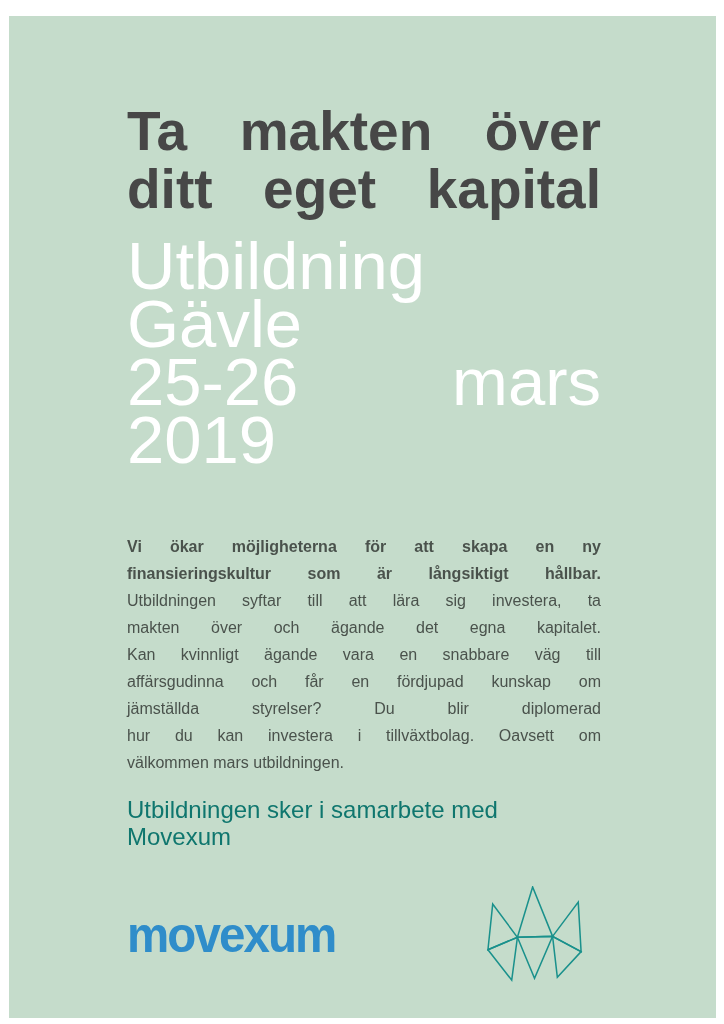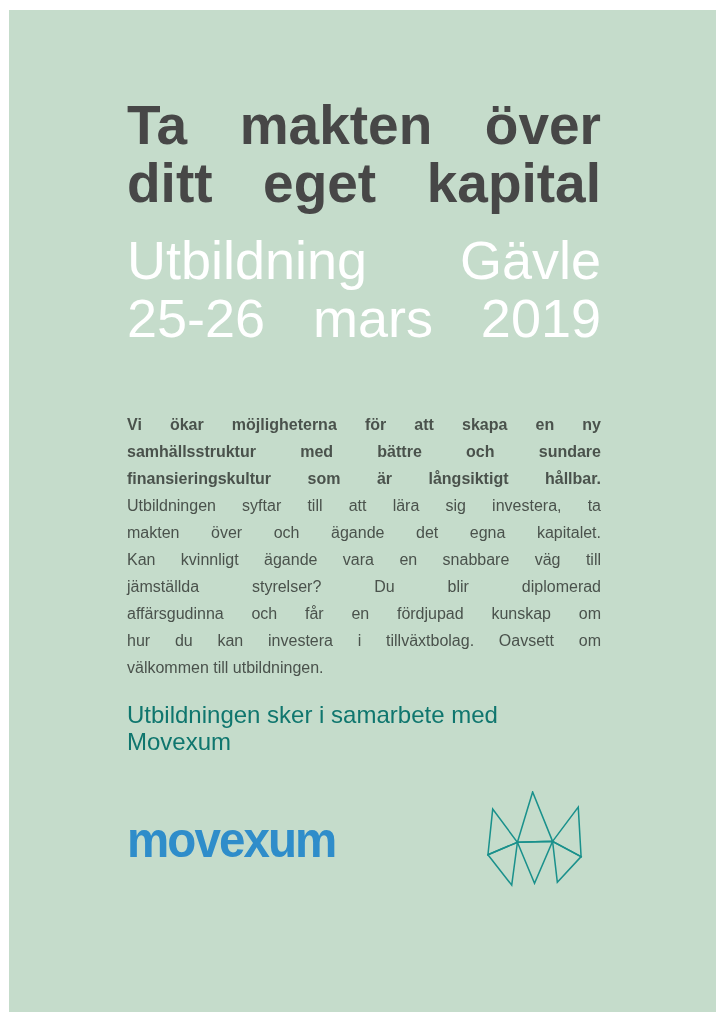--- a/index.html
+++ b/index.html
@@ -5,21 +5,21 @@
   html, body { margin: 0; padding: 0; }
   body {
     width: 724px; height: 1024px;
     background: #ffffff;
     font-family: "Liberation Sans", sans-serif;
     position: relative;
     overflow: hidden;
   }
   .poster {
     position: absolute;
-    left: 9px; top: 10px;
+    left: 9px; top: 16px;
     width: 707px; height: 1002px;
     background: #c5dccb;
   }
   .content {
     margin-left: 118px;
     margin-right: 115px; 
   }
   .jline {
     display: block;
     text-align: justify;
@@ -30,21 +30,21 @@
     padding-top: 86px;
     font-size: 55px;
     line-height: 58px;
     font-weight: 700;
     color: #474747;
     letter-spacing: 0px;
   }
   .subtitle {
     margin: 0;
     padding-top: 19px;
-    font-size: 54px;
+    font-size: 67px;
     line-height: 58px;
     font-weight: 400;
     color: #ffffff;
   }
   .body-text {
     padding-top: 64px;
     font-size: 16px;
     line-height: 27px;
     color: #4a524c;
   }
@@ -96,29 +96,28 @@
       <span class="jline">ditt eget kapital</span>
     </h1>
 
     <h2 class="subtitle">
       <span class="jline">Utbildning Gävle</span>
       <span class="jline">25-26 mars 2019</span>
     </h2>
 
     <div class="body-text">
       <div class="jline bold">Vi ökar möjligheterna för att skapa en ny</div>
-      <div class="jline bold">samhällsstruktur med bättre och sundare</div>
       <div class="jline bold">finansieringskultur som är långsiktigt hållbar.</div>
       <div class="jline">Utbildningen syftar till att lära sig investera, ta</div>
       <div class="jline">makten över och ägande det egna kapitalet.</div>
       <div class="jline">Kan kvinnligt ägande vara en snabbare väg till</div>
+      <div class="jline">affärsgudinna och får en fördjupad kunskap om</div>
       <div class="jline">jämställda styrelser? Du blir diplomerad</div>
-      <div class="jline">affärsgudinna och får en fördjupad kunskap om</div>
       <div class="jline">hur du kan investera i tillväxtbolag. Oavsett om</div>
-      <div class="jline last">välkommen till utbildningen.</div>
+      <div class="jline last">välkommen mars utbildningen.</div>
     </div>
 
     <p class="partner">Utbildningen sker i samarbete med Movexum</p>
 
     <div class="logos">
       <div class="movexum">movexum</div>
 
       <div class="asynjor">
         <svg width="96" height="96" viewBox="0 0 101 101" fill="none">
 

